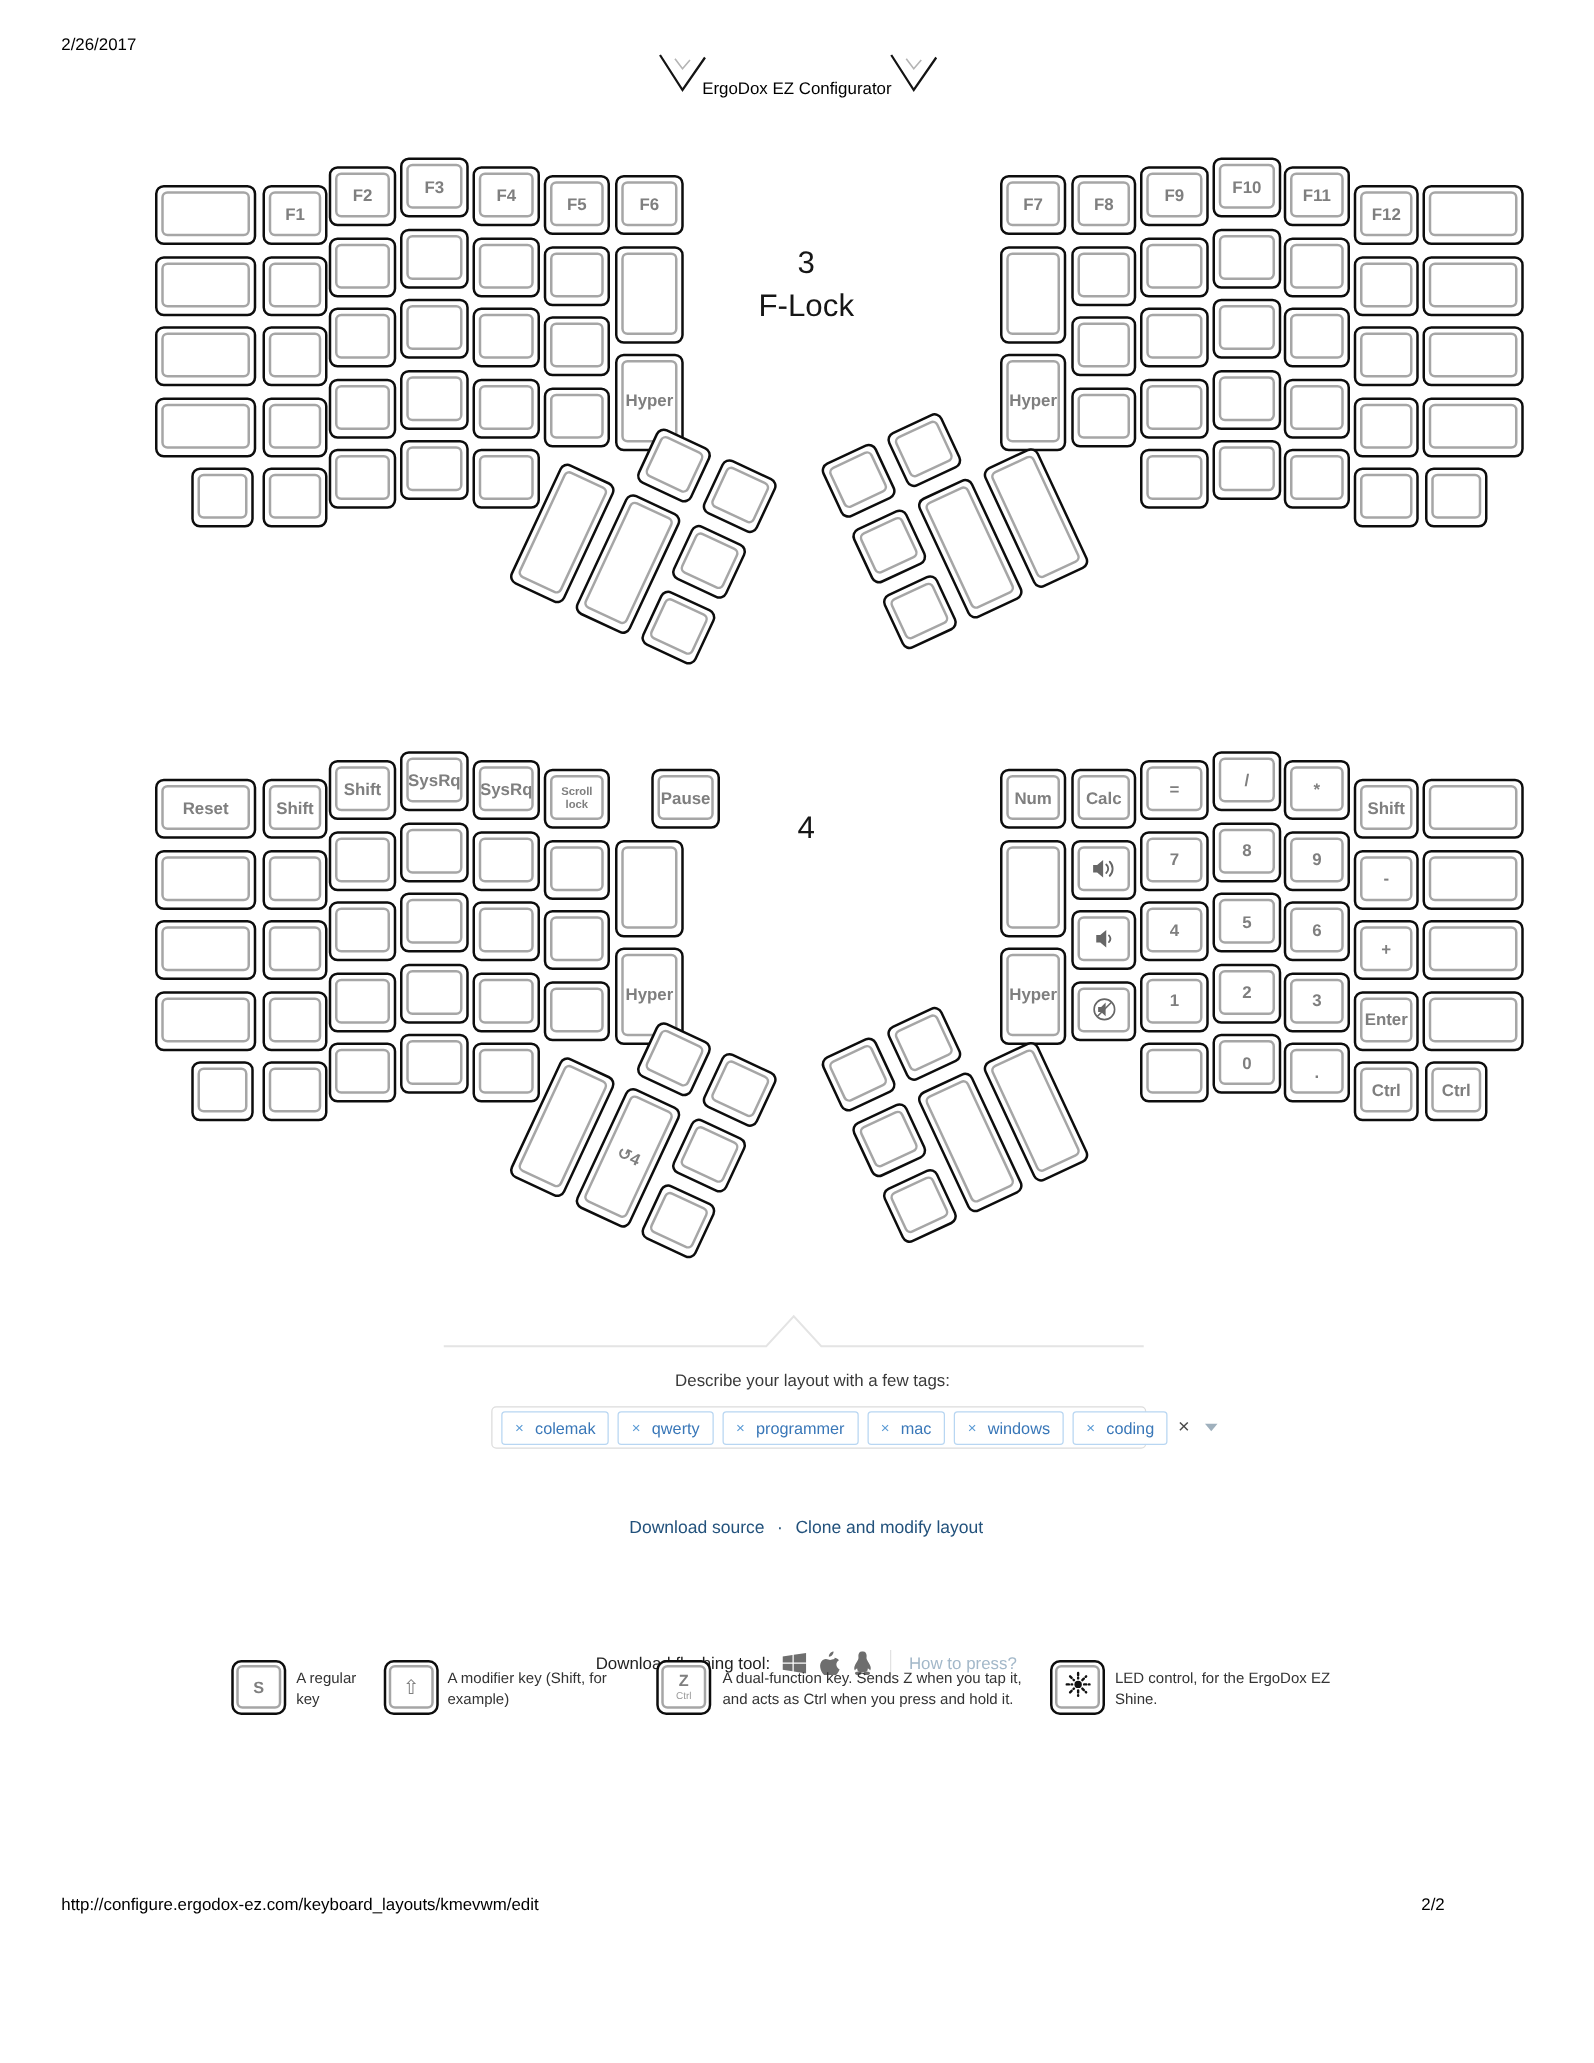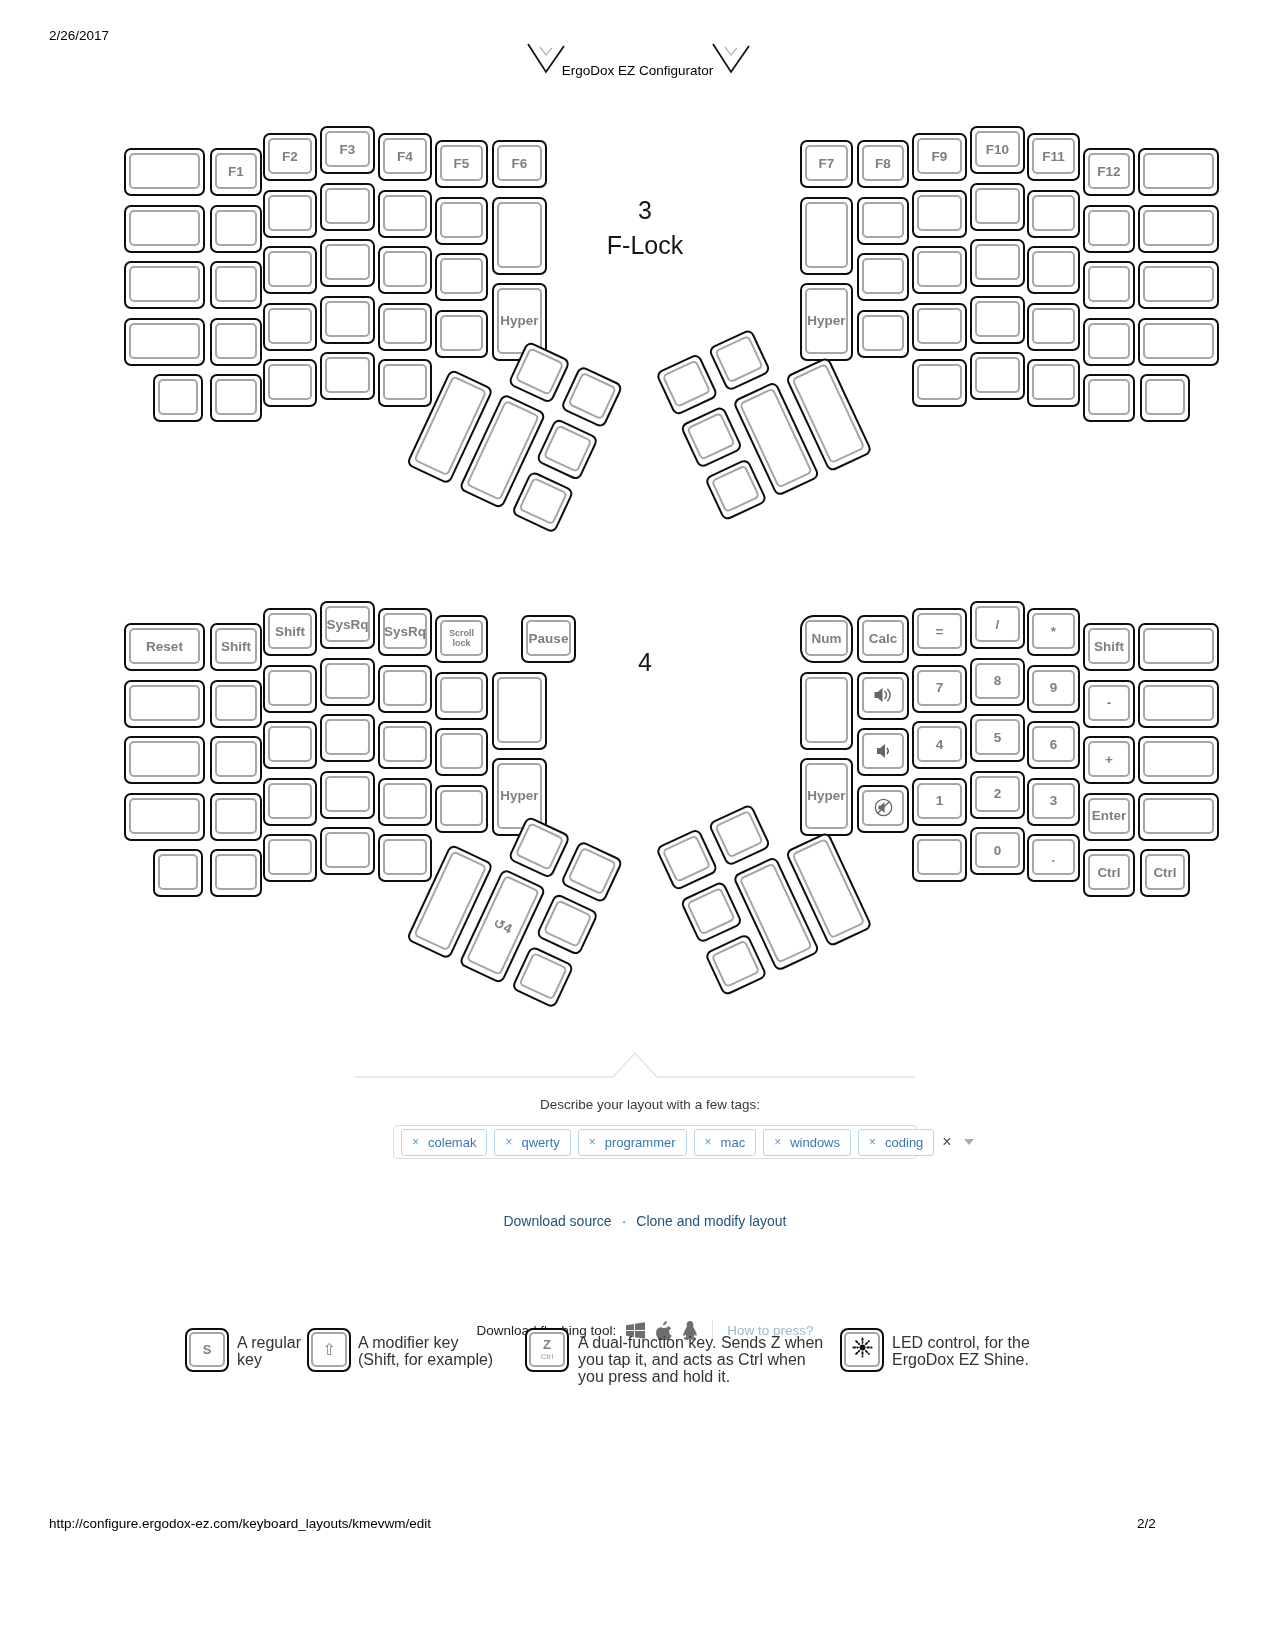--- a/index.html
+++ b/index.html
@@ -40,21 +40,21 @@
   .flash-icon{display:inline-flex;align-items:center;}
   .vdiv{width:1px;height:20px;background:#e2e2e2;margin:0 4px;}
   .how-flash{font-size:13.5px;color:#a3b8c9;}
   
   .lkey{position:absolute;width:44px;height:44px;background:#fff;border:2.5px solid #0d0d0d;border-radius:8px;box-sizing:border-box;}
   .lkey .cap{position:absolute;left:2px;right:2px;top:2px;bottom:3px;border:2px solid #a6a6a6;border-radius:5px;
              display:flex;flex-direction:column;align-items:center;justify-content:center;}
   .lkey .k1{font-size:13px;font-weight:bold;color:#7f7f7f;line-height:14px;}
   .lkey .k2{font-size:8px;color:#9a9a9a;line-height:9px;}
   .lkey .shift-glyph{font-size:16px;color:#7f7f7f;}
-  .ldesc{position:absolute;font-size:16px;color:#333;line-height:17px;}
+  .ldesc{position:absolute;font-size:12px;color:#333;line-height:17px;}
   
   .remnant path{fill:none;}
 </style>
 </head>
 <body>
 
 <div class="page">
 
   <span class="abs hdr-date">2/26/2017</span>
   <span class="abs hdr-title">ErgoDox EZ Configurator</span>
@@ -448,21 +448,21 @@
         <div class="cap">
           <span class="lbl">↺4</span>
         </div>
       </div>
       <div class="key" style="left: 591px; top: 849px; width: 48px; height: 48px; transform-origin: -116px -58px; transform: rotate(25deg);">
         <div class="cap"></div>
       </div>
       <div class="key" style="left: 591px; top: 907px; width: 48px; height: 48px; transform-origin: -116px -116px; transform: rotate(25deg);">
         <div class="cap"></div>
       </div>
-      <div class="key" style="left: 800px; top: 615px; width: 53px; height: 48px; border-radius: 14px;">
+      <div class="key" style="left: 800px; top: 615px; width: 53px; height: 48px;">
         <div class="cap">
           <span class="lbl">Num</span>
         </div>
       </div>
       <div class="key" style="left: 800px; top: 671.5px; width: 53px; height: 78px;">
         <div class="cap"></div>
       </div>
       <div class="key" style="left: 800px; top: 757.5px; width: 53px; height: 78px;">
         <div class="cap">
           <span class="lbl">Hyper</span>

